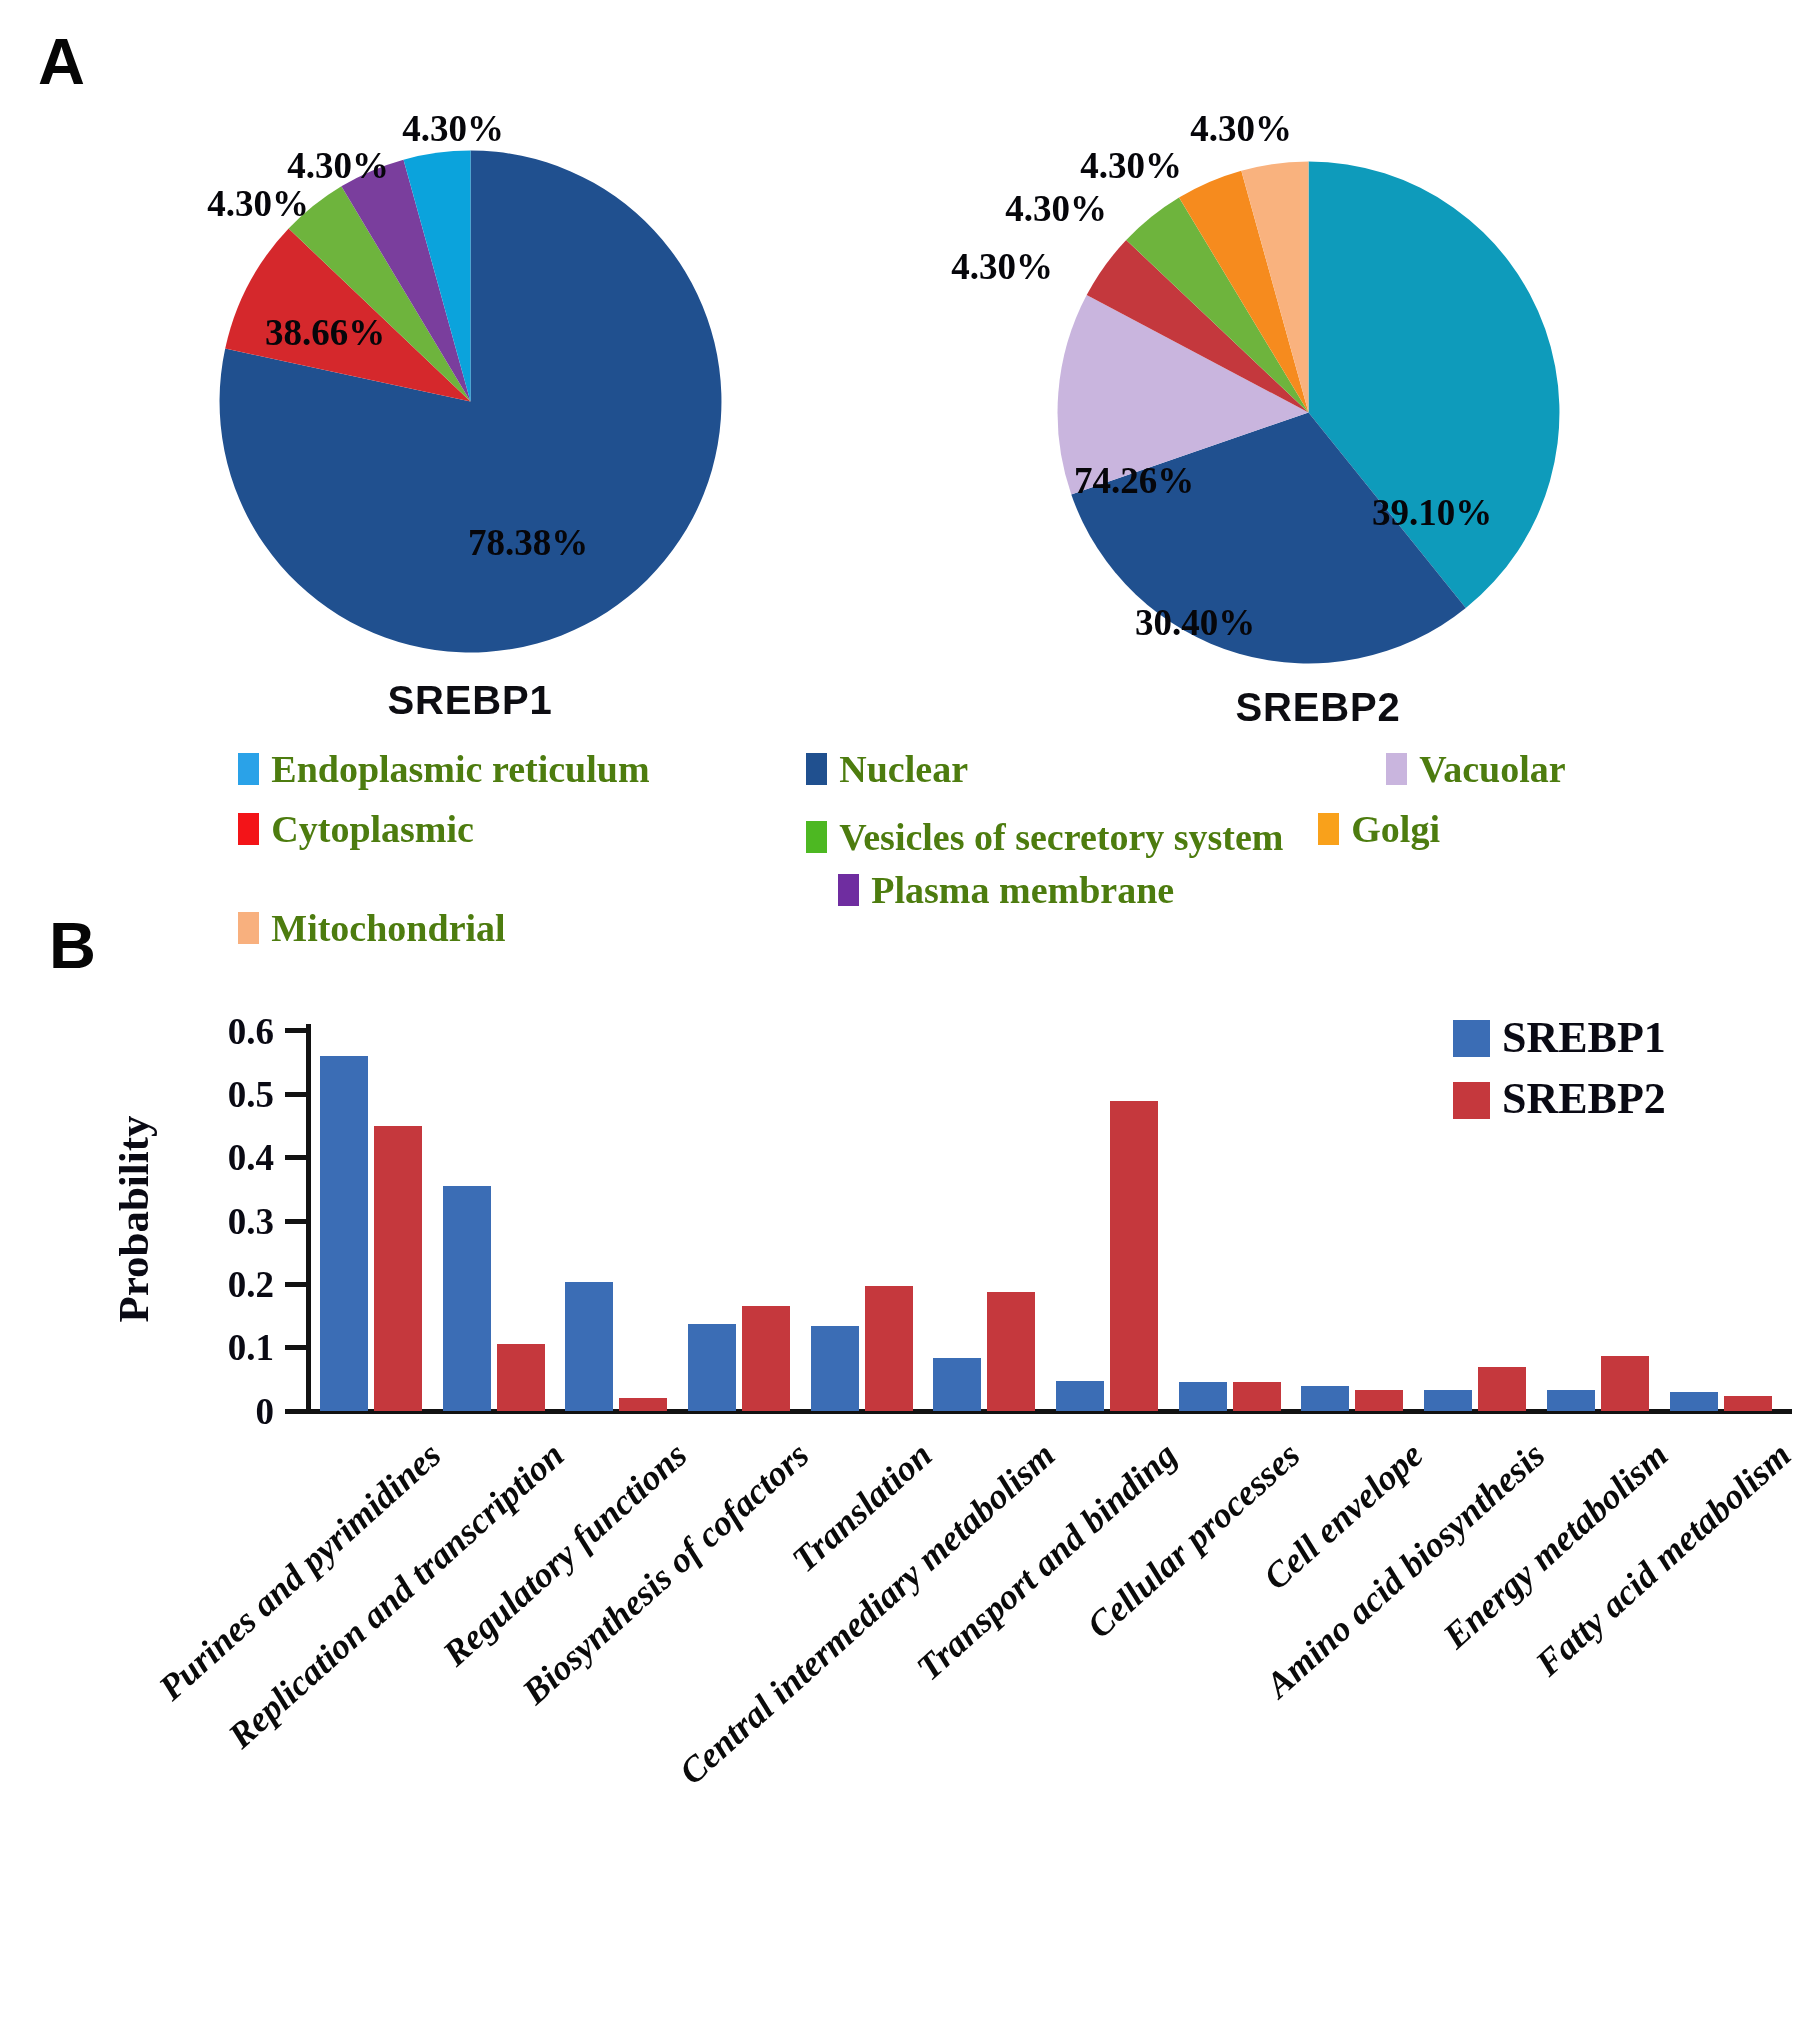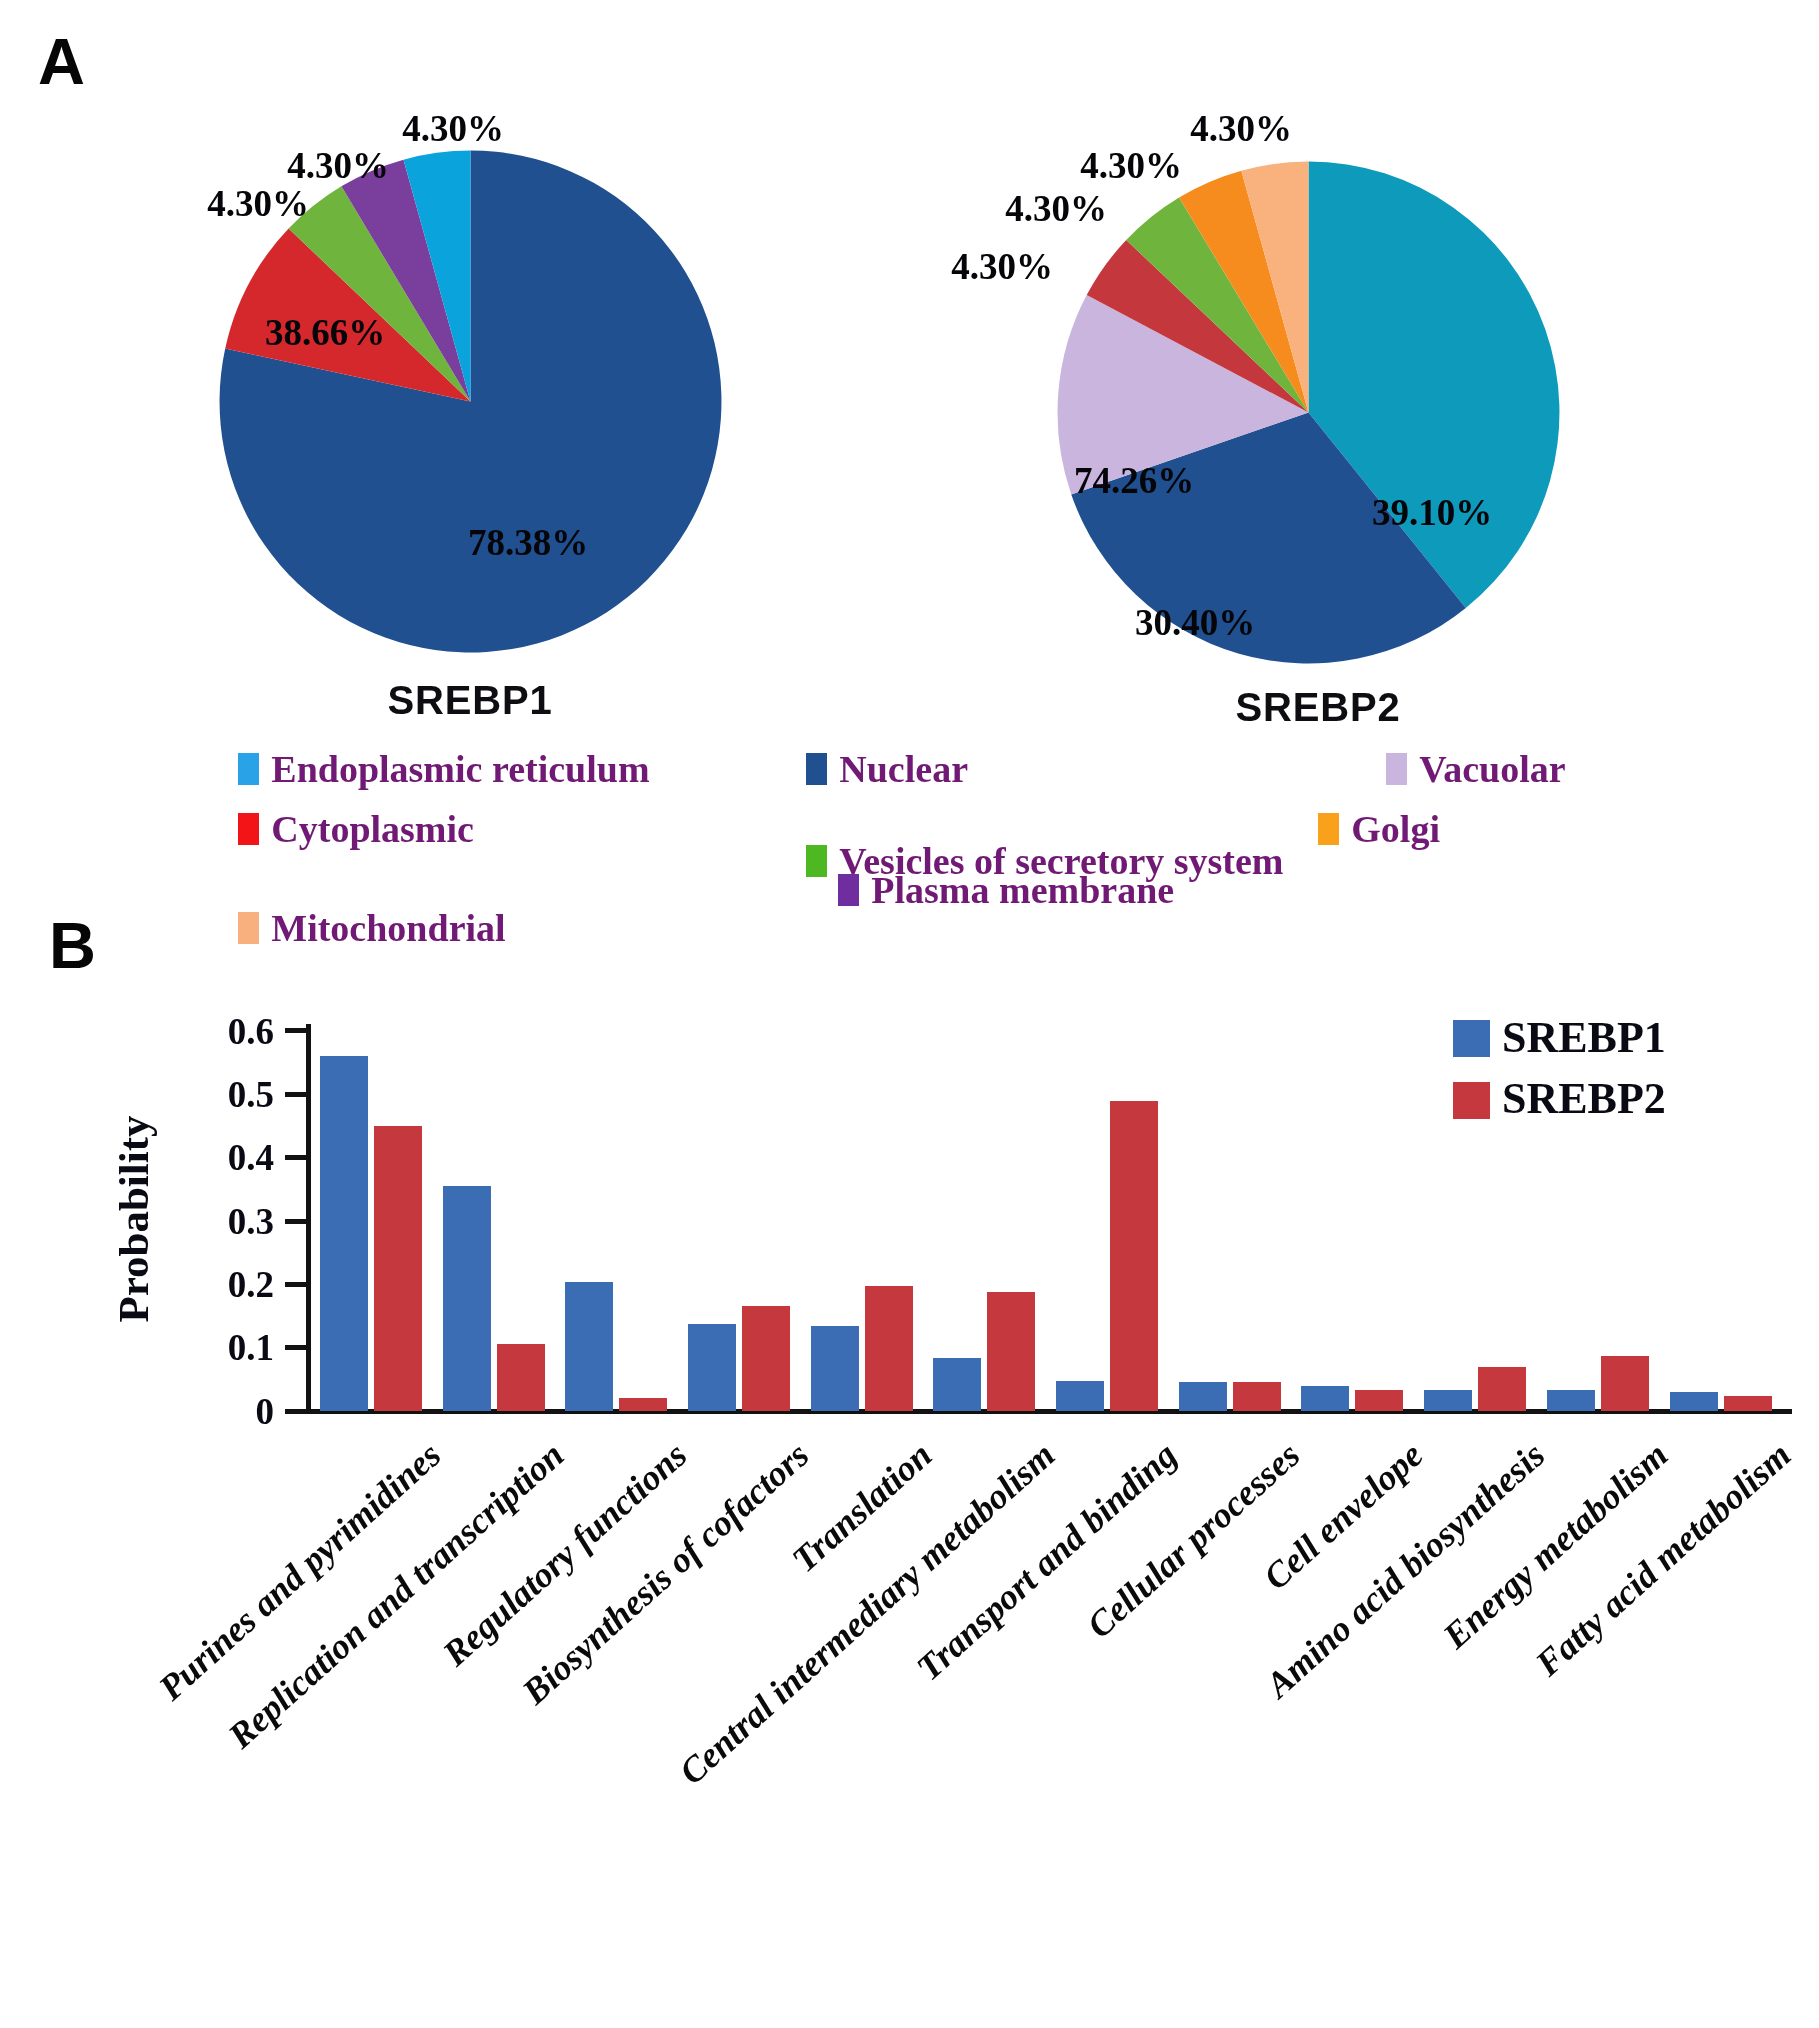--- a/index.html
+++ b/index.html
@@ -5,21 +5,21 @@
   html,body{margin:0;padding:0;background:#ffffff;}
   #figure{position:relative;width:1819px;height:2028px;background:#ffffff;overflow:hidden;
           font-family:"Liberation Serif", serif;}
   .abs{position:absolute;}
   .panel-letter{font-family:"Liberation Sans", sans-serif;font-weight:bold;font-size:65px;color:#060606;line-height:1;}
   .pie-title{font-family:"Liberation Sans", sans-serif;font-weight:bold;font-size:40px;color:#0d0d12;
              transform:translate(-50%,-50%);white-space:nowrap;letter-spacing:0.8px;}
   .pct{font-weight:bold;font-size:37px;color:#06060a;transform:translate(-50%,-50%);white-space:nowrap;}
   .legend-a-item{display:flex;align-items:center;gap:12.7px;height:41px;}
   .legend-a-swatch{width:20.6px;height:32px;flex:0 0 auto;}
-  .legend-a-label{font-weight:bold;font-size:38px;color:#701a75;white-space:nowrap;line-height:1;}
+  .legend-a-label{font-weight:bold;font-size:38px;color:#4d7c0f;white-space:nowrap;line-height:1;}
   .axis-line{background:#121212;}
   .ytick-mark{background:#121212;height:4.8px;}
   .ytick-label{font-weight:bold;font-size:37px;color:#0a0a14;text-align:right;width:159px;line-height:1;}
   .ylabel{font-weight:bold;font-size:43px;color:#0a0a14;transform:translate(-50%,-50%) rotate(-90deg);white-space:nowrap;}
   .bar{position:absolute;}
   .xlabel{font-weight:bold;font-style:italic;font-size:36px;color:#0a0a0a;white-space:nowrap;
           transform:translateX(-100%) rotate(-42deg);transform-origin:100% 0;line-height:1;}
   .legend-b-swatch{width:37px;height:37px;}
   .legend-b-label{font-weight:bold;font-size:44px;color:#0a0a14;line-height:1;white-space:nowrap;}
   svg{position:absolute;overflow:visible;}
@@ -62,21 +62,21 @@
         <div class="legend-a-label">Nuclear</div>
       </div>
       <div class="abs legend-a-item" style="left: 1386px; top: 748px;">
         <div class="legend-a-swatch" style="background: rgb(201, 181, 222);"></div>
         <div class="legend-a-label">Vacuolar</div>
       </div>
       <div class="abs legend-a-item" style="left: 238px; top: 808px;">
         <div class="legend-a-swatch" style="background: rgb(243, 20, 24);"></div>
         <div class="legend-a-label">Cytoplasmic</div>
       </div>
-      <div class="abs legend-a-item" style="left: 806px; top: 840px;">
+      <div class="abs legend-a-item" style="left: 806px; top: 816px;">
         <div class="legend-a-swatch" style="background: rgb(77, 184, 34);"></div>
         <div class="legend-a-label">Vesicles of secretory system</div>
       </div>
       <div class="abs legend-a-item" style="left: 1318px; top: 808px;">
         <div class="legend-a-swatch" style="background: rgb(249, 161, 27);"></div>
         <div class="legend-a-label">Golgi</div>
       </div>
       <div class="abs legend-a-item" style="left: 238px; top: 869px; margin-top: 38px;">
         <div class="legend-a-swatch" style="background: rgb(248, 176, 126);"></div>
         <div class="legend-a-label">Mitochondrial</div>

